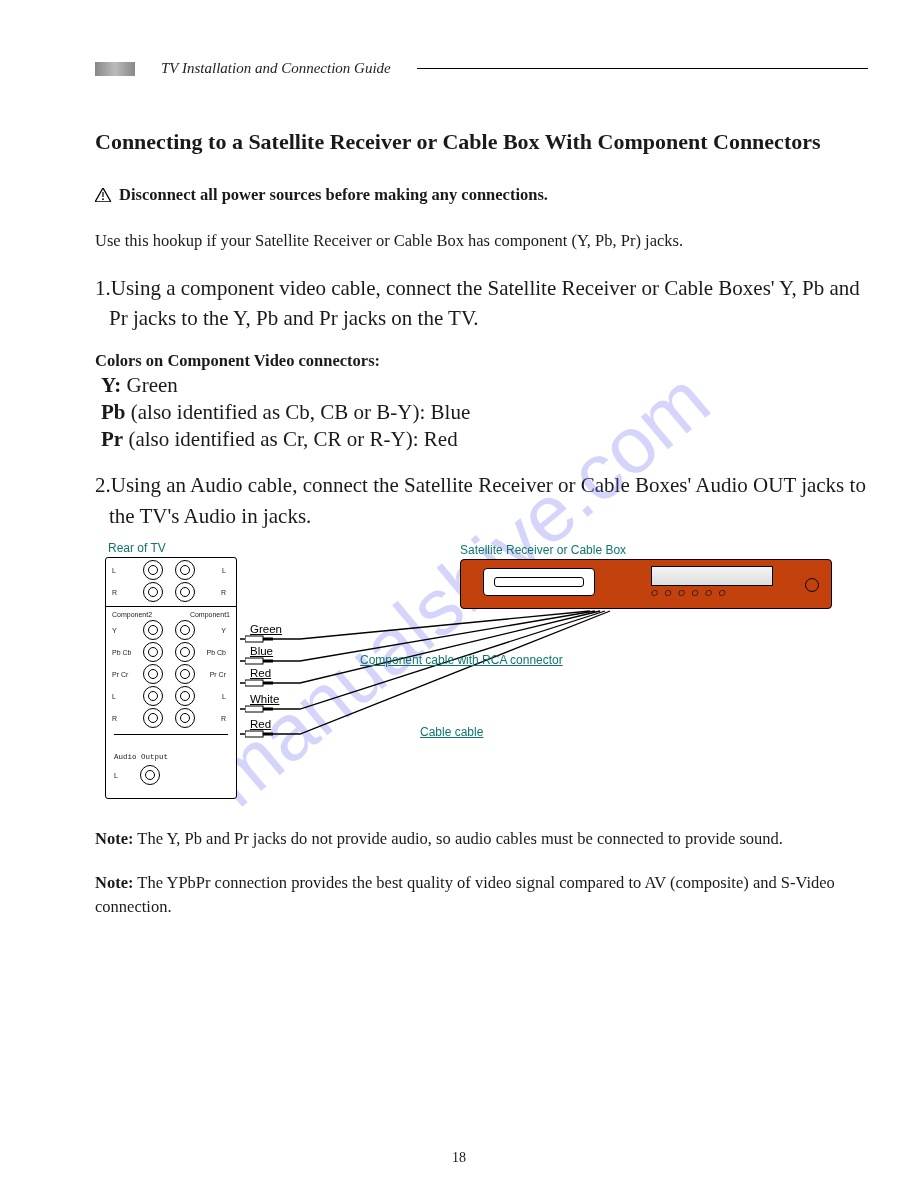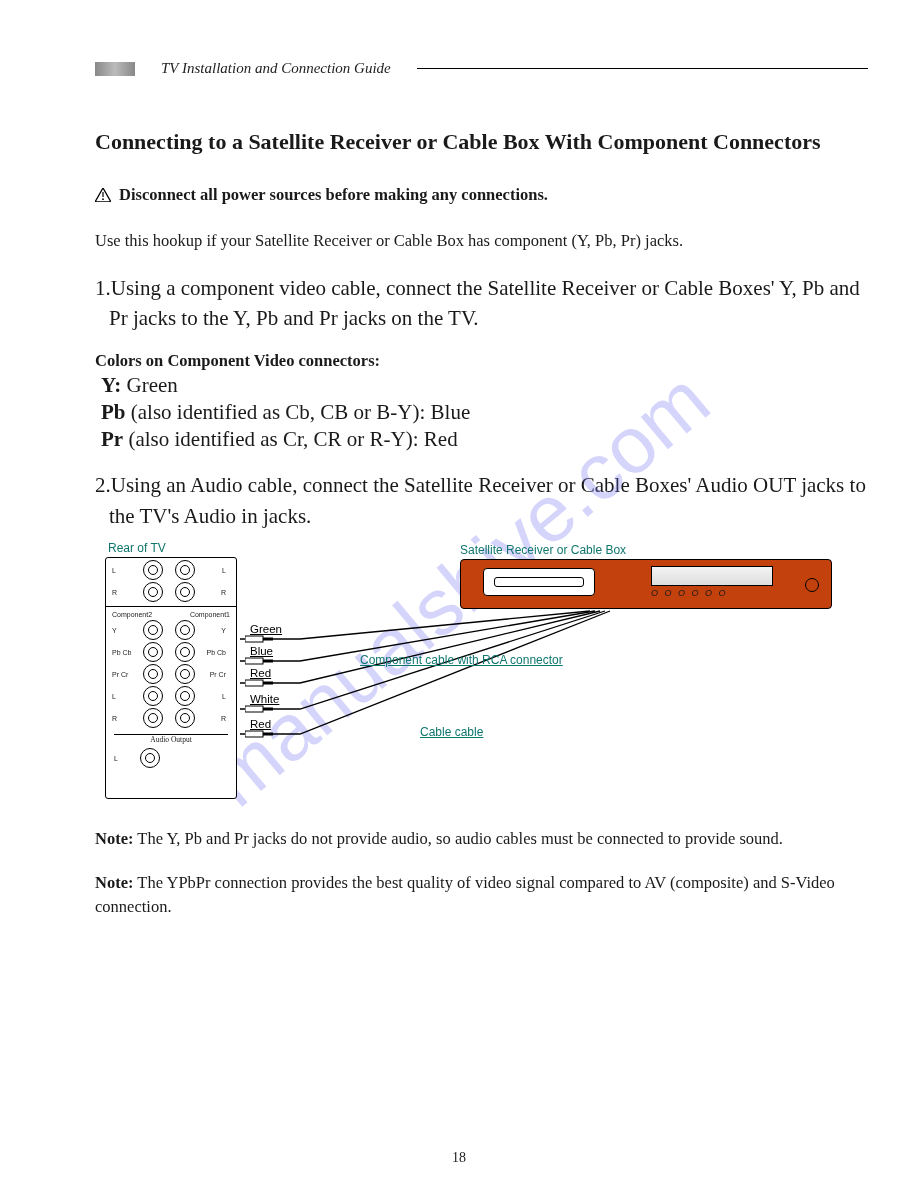--- a/index.html
+++ b/index.html
@@ -19,21 +19,21 @@
   .subhead{font-weight:bold;font-size:16.5px;margin:10px 0 2px 0;}
   .bold{font-weight:bold;}
   .fig{position:relative;width:770px;height:270px;margin:8px 0 18px -5px;border:0;}
   .figlabel{position:absolute;font-size:12px;font-family:Arial,Helvetica,sans-serif;color:#0f766e;white-space:nowrap;}
   .tvbox{position:absolute;left:15px;top:18px;width:130px;height:240px;border:1.5px solid #000;border-radius:3px;background:#fff;}
   .jack{width:18px;height:18px;border:1.6px solid #000;border-radius:50%;display:flex;align-items:center;justify-content:center;}
   .jack>span{width:8px;height:8px;border:1px solid #000;border-radius:50%;display:block;}
   .compheads{display:flex;justify-content:space-between;font-size:7px;font-family:Arial;padding:4px 6px 0 6px;border-top:1px solid #000;margin-top:4px;}
   .jrow{display:flex;justify-content:space-between;align-items:center;padding:2px 10px 0 6px;}
   .jrow .lab{font-size:7px;font-family:Arial;width:20px;}
-  .aoline{border-top:1px solid #000;margin:6px 8px 2px 8px;text-align:center;font-size:7.5px;font-family:Liberation Serif, serif;padding-top:0;}
+  .aoline{border-top:1px solid #000;margin:6px 8px 2px 8px;text-align:left;font-size:7.5px;font-family:Liberation Mono, monospace;padding-top:18px;}
   .satbox{position:absolute;left:370px;top:20px;width:370px;height:48px;border:1.5px solid #000;border-radius:4px;background:#c2410c;font-style:italic;}
   .satbox .slot{position:absolute;left:22px;top:8px;width:110px;height:26px;border:1.3px solid #000;border-radius:4px;background:#fff;}
   .satbox .slot:after{content:"";position:absolute;left:10px;top:8px;width:88px;height:8px;border:1px solid #000;border-radius:3px;}
   .satbox .disp{position:absolute;left:190px;top:6px;width:120px;height:18px;border:1.2px solid #000;background:linear-gradient(#f4f4f4,#ddd);}
   .satbox .leds{position:absolute;left:190px;top:28px;font-size:9px;letter-spacing:2px;font-family:Arial;}
   .satbox .knob{position:absolute;right:12px;top:18px;width:12px;height:12px;border:1.3px solid #000;border-radius:50%;}
   .cable{position:absolute;font-size:11.5px;font-family:Arial;color:#000;white-space:nowrap;text-decoration:underline;}
   .plug{position:absolute;width:30px;height:8px;}
   .plug svg{display:block;}
   .wiresvg{position:absolute;left:0;top:0;pointer-events:none;}

